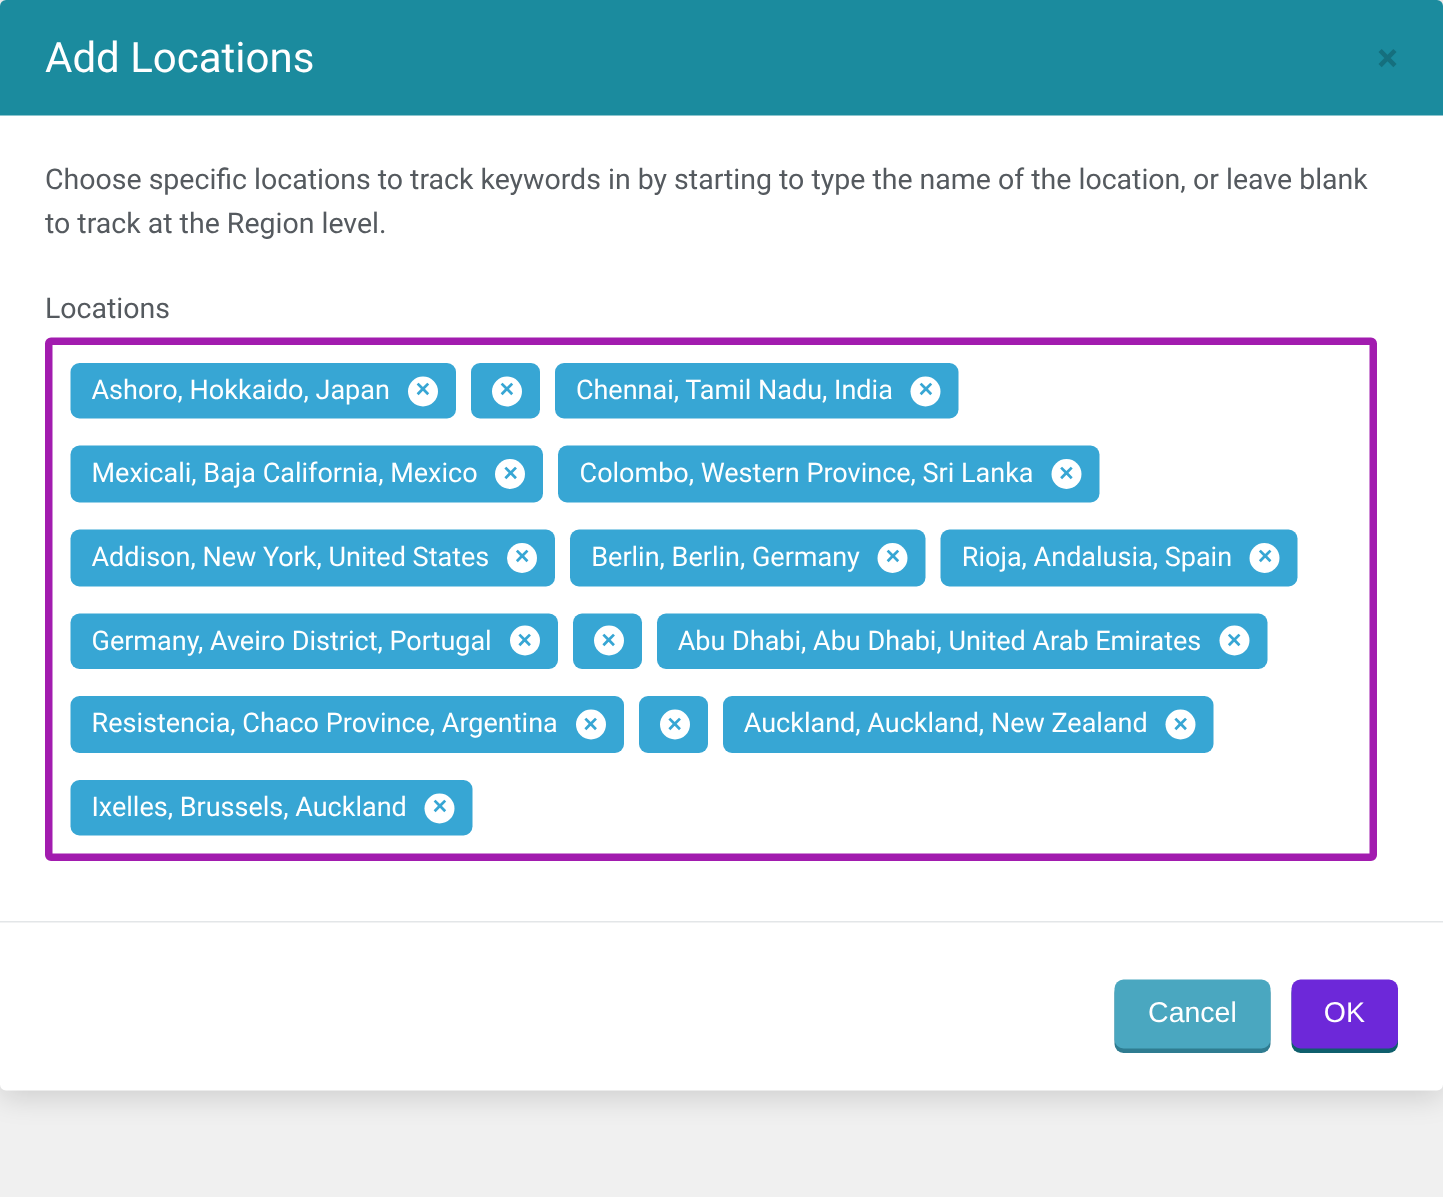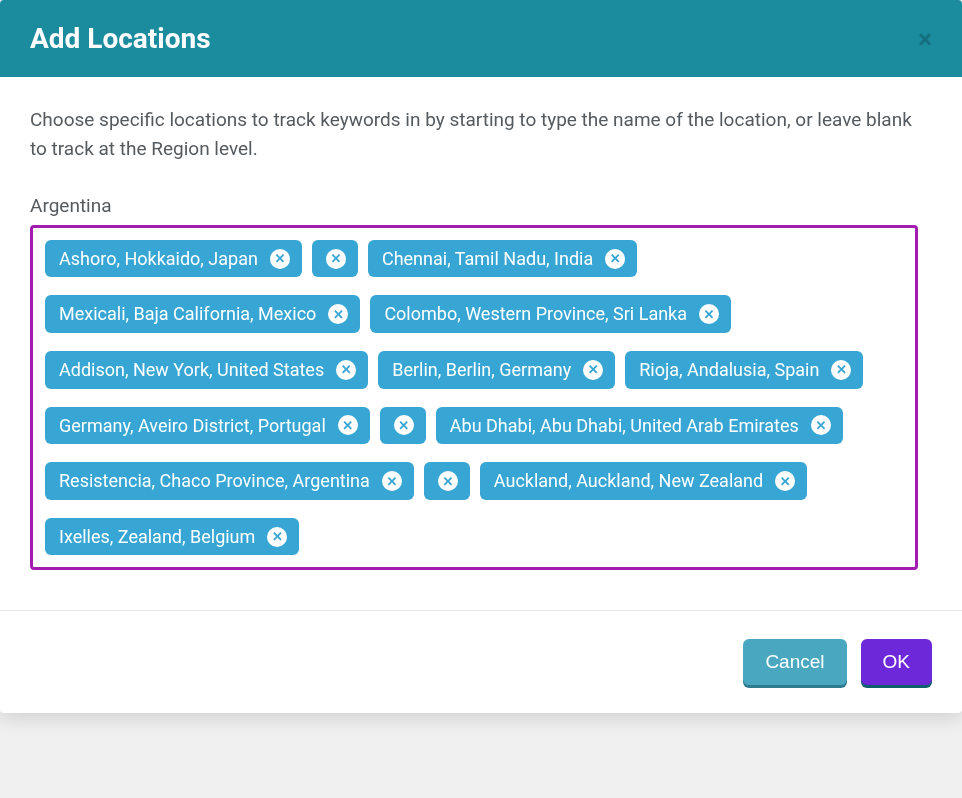--- a/index.html
+++ b/index.html
@@ -22,21 +22,21 @@
   .modal-header {
     background: #1b8b9e;
     color: #fff;
     padding: 22px 30px;
     display: flex;
     align-items: center;
     justify-content: space-between;
   }
   .modal-title {
     font-size: 28px;
-    font-weight: 700;
+    font-weight: 400;
   }
   .close-x {
     color: #156f7e;
     font-size: 26px;
     font-weight: 700;
     cursor: pointer;
     line-height: 1;
   }
   .modal-body {
     padding: 28px 44px 40px 30px;
@@ -46,21 +46,21 @@
     font-size: 19px;
     line-height: 1.55;
     margin-bottom: 30px;
   }
   .field-label {
     color: #555a5f;
     font-size: 19px;
     margin-bottom: 8px;
   }
   .chip-box {
-    border: 3px solid #a21caf;
+    border: 5px solid #a21caf;
     border-radius: 4px;
     padding: 12px 12px 4px 12px;
     display: flex;
     flex-wrap: wrap;
     gap: 10px 10px;
     background: #fff;
   }
   .chip {
     background: #37a6d4;
     color: #fff;
@@ -95,20 +95,21 @@
     gap: 14px;
   }
   .btn {
     font-size: 19px;
     padding: 12px 22px;
     border-radius: 6px;
     border: none;
     cursor: pointer;
     color: #fff;
     font-weight: 500;
+    margin-top: 10px;
   }
   .btn-cancel {
     background: #4aa7c0;
     box-shadow: 0 3px 0 #2f7c91;
   }
   .btn-ok {
     background: #6d28d9;
     box-shadow: 0 3px 0 #0f5f6d;
   }
 </style>
@@ -117,21 +118,21 @@
 
 <div class="modal">
 
   <div class="modal-header">
     <div class="modal-title">Add Locations</div>
     <div class="close-x">×</div>
   </div>
 
   <div class="modal-body">
     <p class="description">Choose specific locations to track keywords in by starting to type the name of the location, or leave blank to track at the Region level.</p>
-    <div class="field-label">Argentina</div>
+    <div class="field-label">Locations</div>
     <div class="chip-box" id="chip-box">
         <span class="chip">
           <span>Ashoro, Hokkaido, Japan</span>
           <span class="chip-remove">✕</span>
         </span>
         <span class="chip">
           <span class="chip-remove">✕</span>
         </span>
         <span class="chip">
           <span>Chennai, Tamil Nadu, India</span>
@@ -173,21 +174,21 @@
           <span class="chip-remove">✕</span>
         </span>
         <span class="chip">
           <span class="chip-remove">✕</span>
         </span>
         <span class="chip">
           <span>Auckland, Auckland, New Zealand</span>
           <span class="chip-remove">✕</span>
         </span>
         <span class="chip">
-          <span>Ixelles, Zealand, Belgium</span>
+          <span>Ixelles, Brussels, Auckland</span>
           <span class="chip-remove">✕</span>
         </span>
       </div>
   </div>
 
   <div class="modal-footer">
     <button class="btn btn-cancel">Cancel</button>
     <button class="btn btn-ok">OK</button>
   </div>
 

